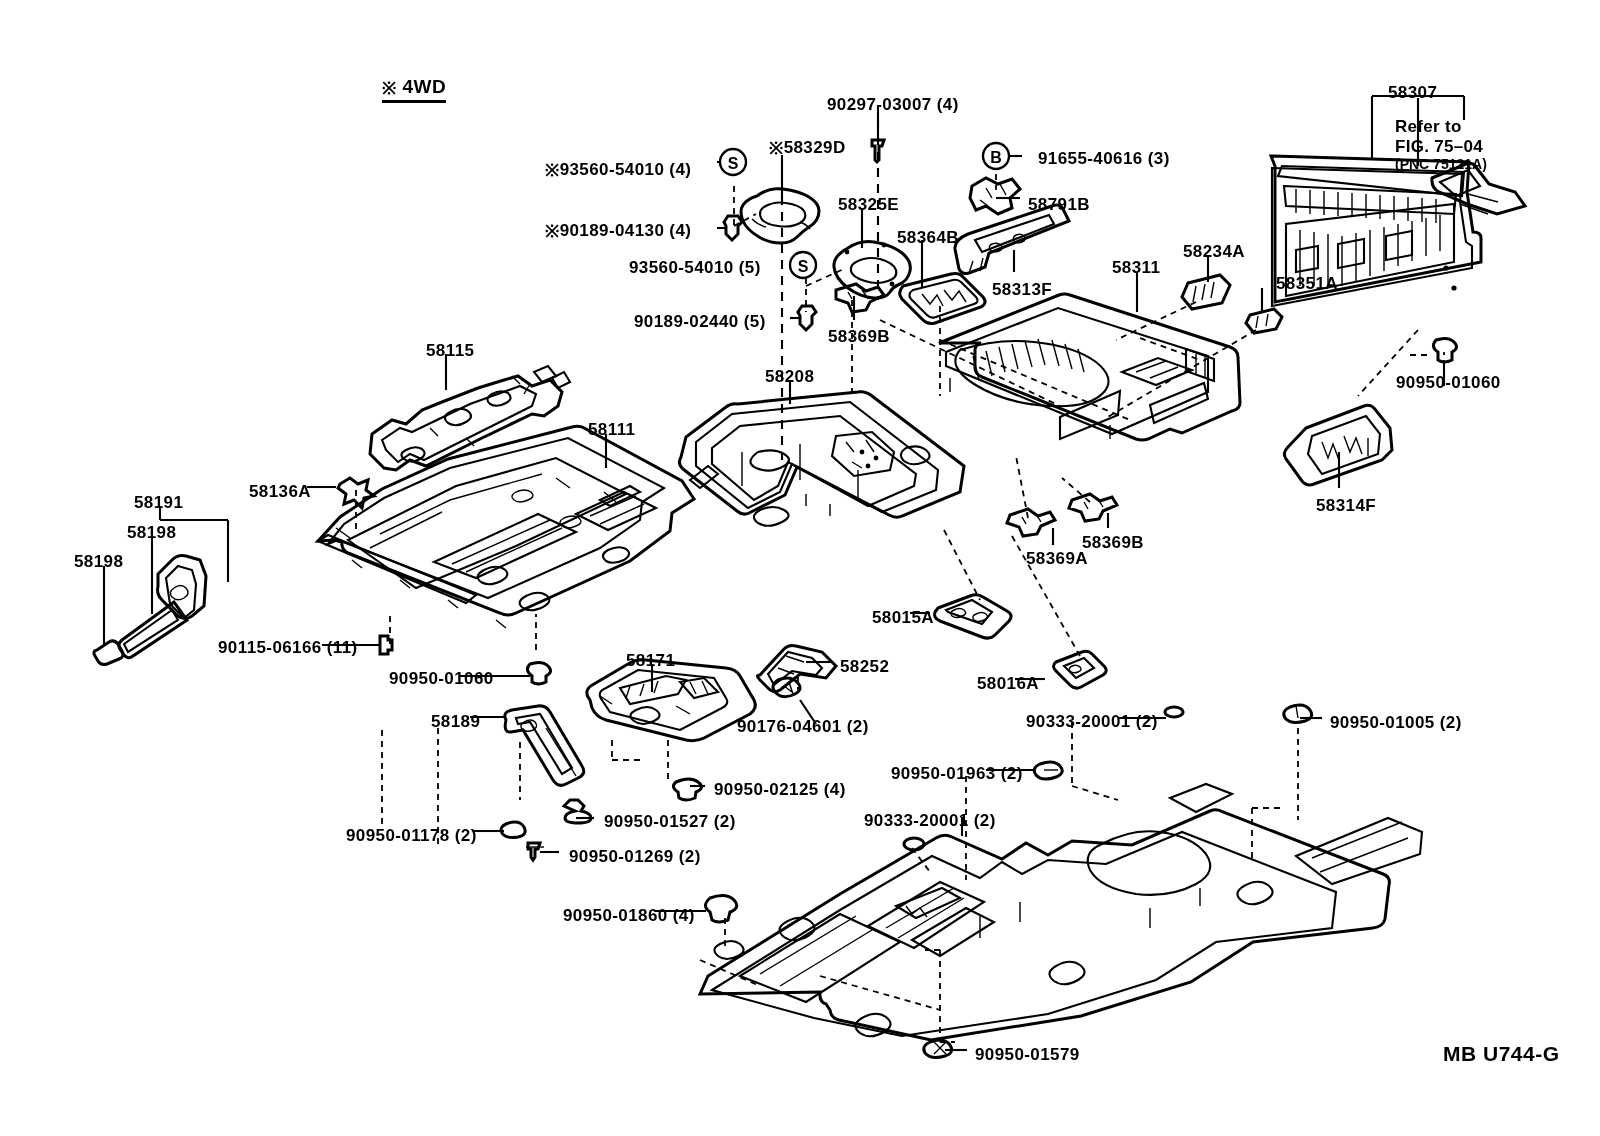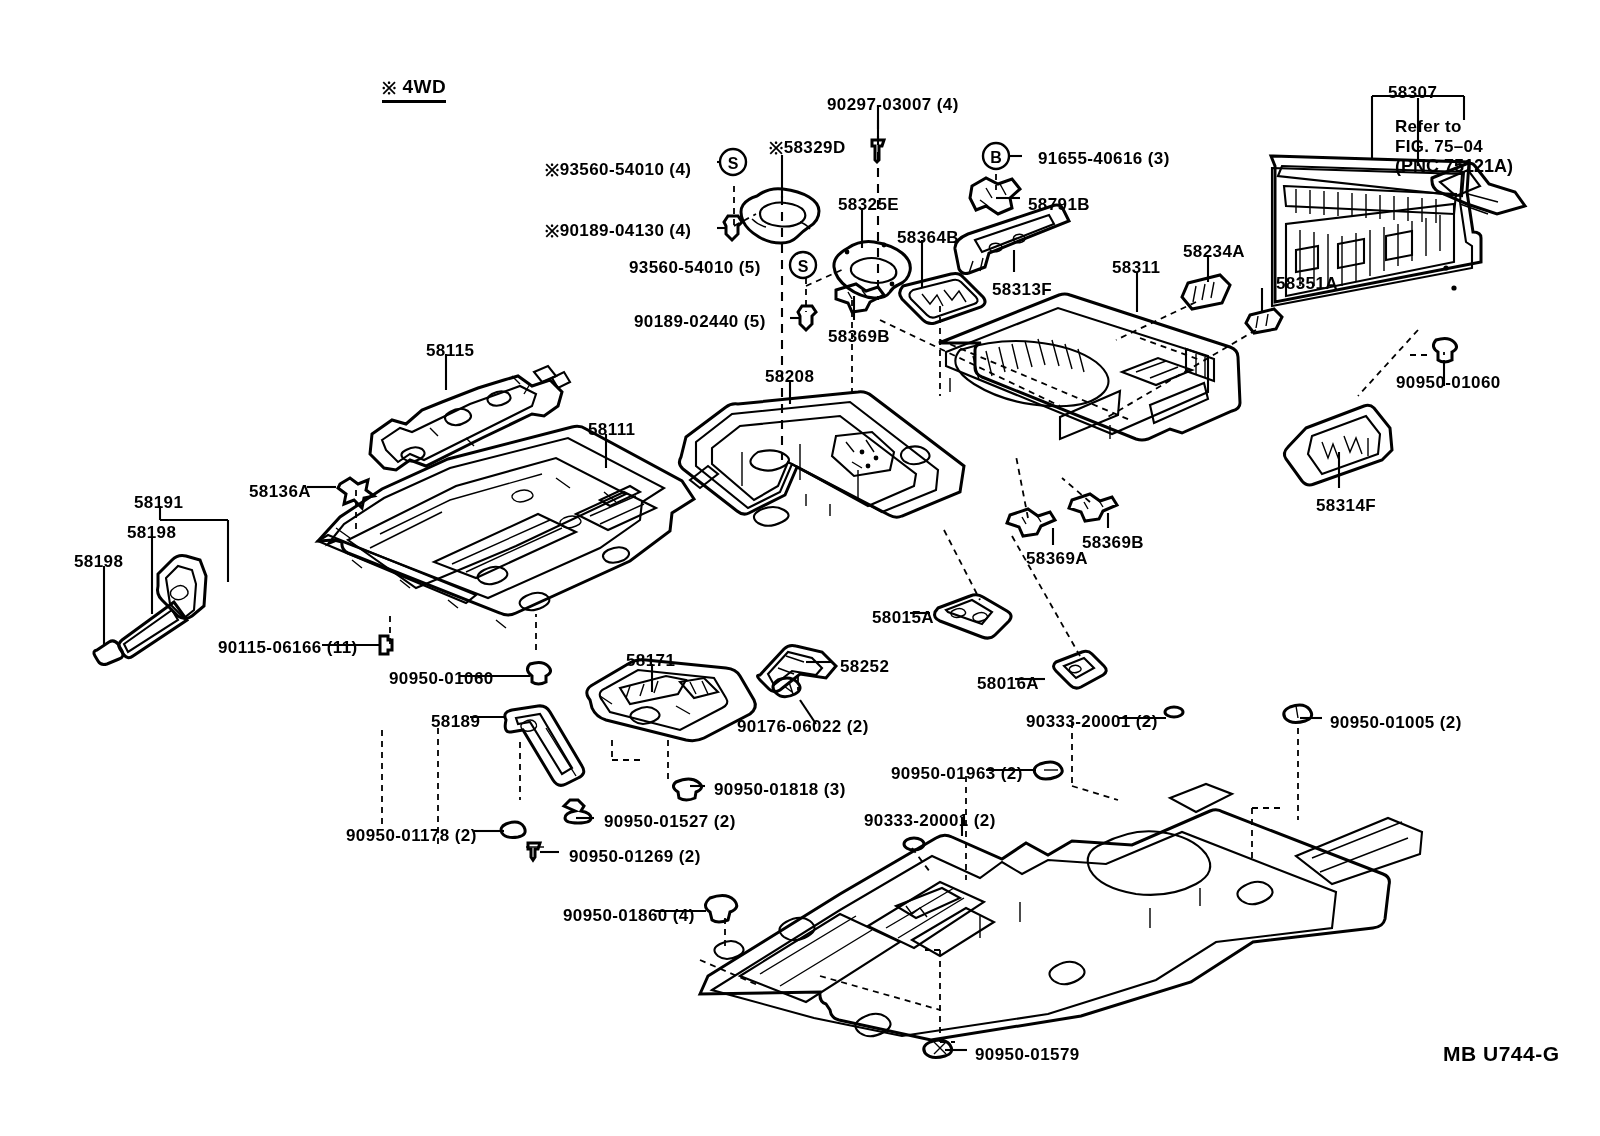--- a/index.html
+++ b/index.html
@@ -33,21 +33,21 @@
     border-bottom: 3px solid #000;
     padding-bottom: 2px;
   }
   .refer {
     position: absolute;
     font-weight: bold;
     font-size: 17px;
     line-height: 1.15;
     letter-spacing: 0.3px;
   }
-  .refer .pnc { font-size: 18px; letter-spacing: 0; }
+  .refer .pnc { font-size: 14px; letter-spacing: 0; }
   .watermark {
     position: absolute;
     font-weight: bold;
     font-size: 21px;
     letter-spacing: 0.5px;
   }
   .star {
     display: inline-block;
     font-size: 17px;
     line-height: 1;
@@ -499,27 +499,27 @@
       <div class="lbl" style="left: 426px; top: 342px;"><span>58115</span></div>
       <div class="lbl" style="left: 588px; top: 421px;"><span>58111</span></div>
       <div class="lbl" style="left: 249px; top: 483px;"><span>58136A</span></div>
       <div class="lbl" style="left: 134px; top: 494px;"><span>58191</span></div>
       <div class="lbl" style="left: 127px; top: 524px;"><span>58198</span></div>
       <div class="lbl" style="left: 74px; top: 553px;"><span>58198</span></div>
       <div class="lbl" style="left: 218px; top: 639px;"><span>90115-06166 (11)</span></div>
       <div class="lbl" style="left: 389px; top: 670px;"><span>90950-01060</span></div>
       <div class="lbl" style="left: 626px; top: 652px;"><span>58171</span></div>
       <div class="lbl" style="left: 840px; top: 658px;"><span>58252</span></div>
-      <div class="lbl" style="left: 737px; top: 718px;"><span>90176-06022 (2)</span></div>
+      <div class="lbl" style="left: 737px; top: 718px;"><span>90176-04601 (2)</span></div>
       <div class="lbl" style="left: 872px; top: 609px;"><span>58015A</span></div>
       <div class="lbl" style="left: 977px; top: 675px;"><span>58016A</span></div>
       <div class="lbl" style="left: 1026px; top: 550px;"><span>58369A</span></div>
       <div class="lbl" style="left: 1082px; top: 534px;"><span>58369B</span></div>
       <div class="lbl" style="left: 431px; top: 713px;"><span>58189</span></div>
-      <div class="lbl" style="left: 714px; top: 781px;"><span>90950-01818 (3)</span></div>
+      <div class="lbl" style="left: 714px; top: 781px;"><span>90950-02125 (4)</span></div>
       <div class="lbl" style="left: 604px; top: 813px;"><span>90950-01527 (2)</span></div>
       <div class="lbl" style="left: 346px; top: 827px;"><span>90950-01178 (2)</span></div>
       <div class="lbl" style="left: 569px; top: 848px;"><span>90950-01269 (2)</span></div>
       <div class="lbl" style="left: 1026px; top: 713px;"><span>90333-20001 (2)</span></div>
       <div class="lbl" style="left: 891px; top: 765px;"><span>90950-01963 (2)</span></div>
       <div class="lbl" style="left: 864px; top: 812px;"><span>90333-20001 (2)</span></div>
       <div class="lbl" style="left: 1330px; top: 714px;"><span>90950-01005 (2)</span></div>
       <div class="lbl" style="left: 563px; top: 907px;"><span>90950-01860 (4)</span></div>
       <div class="lbl" style="left: 975px; top: 1046px;"><span>90950-01579</span></div>
     </div>

